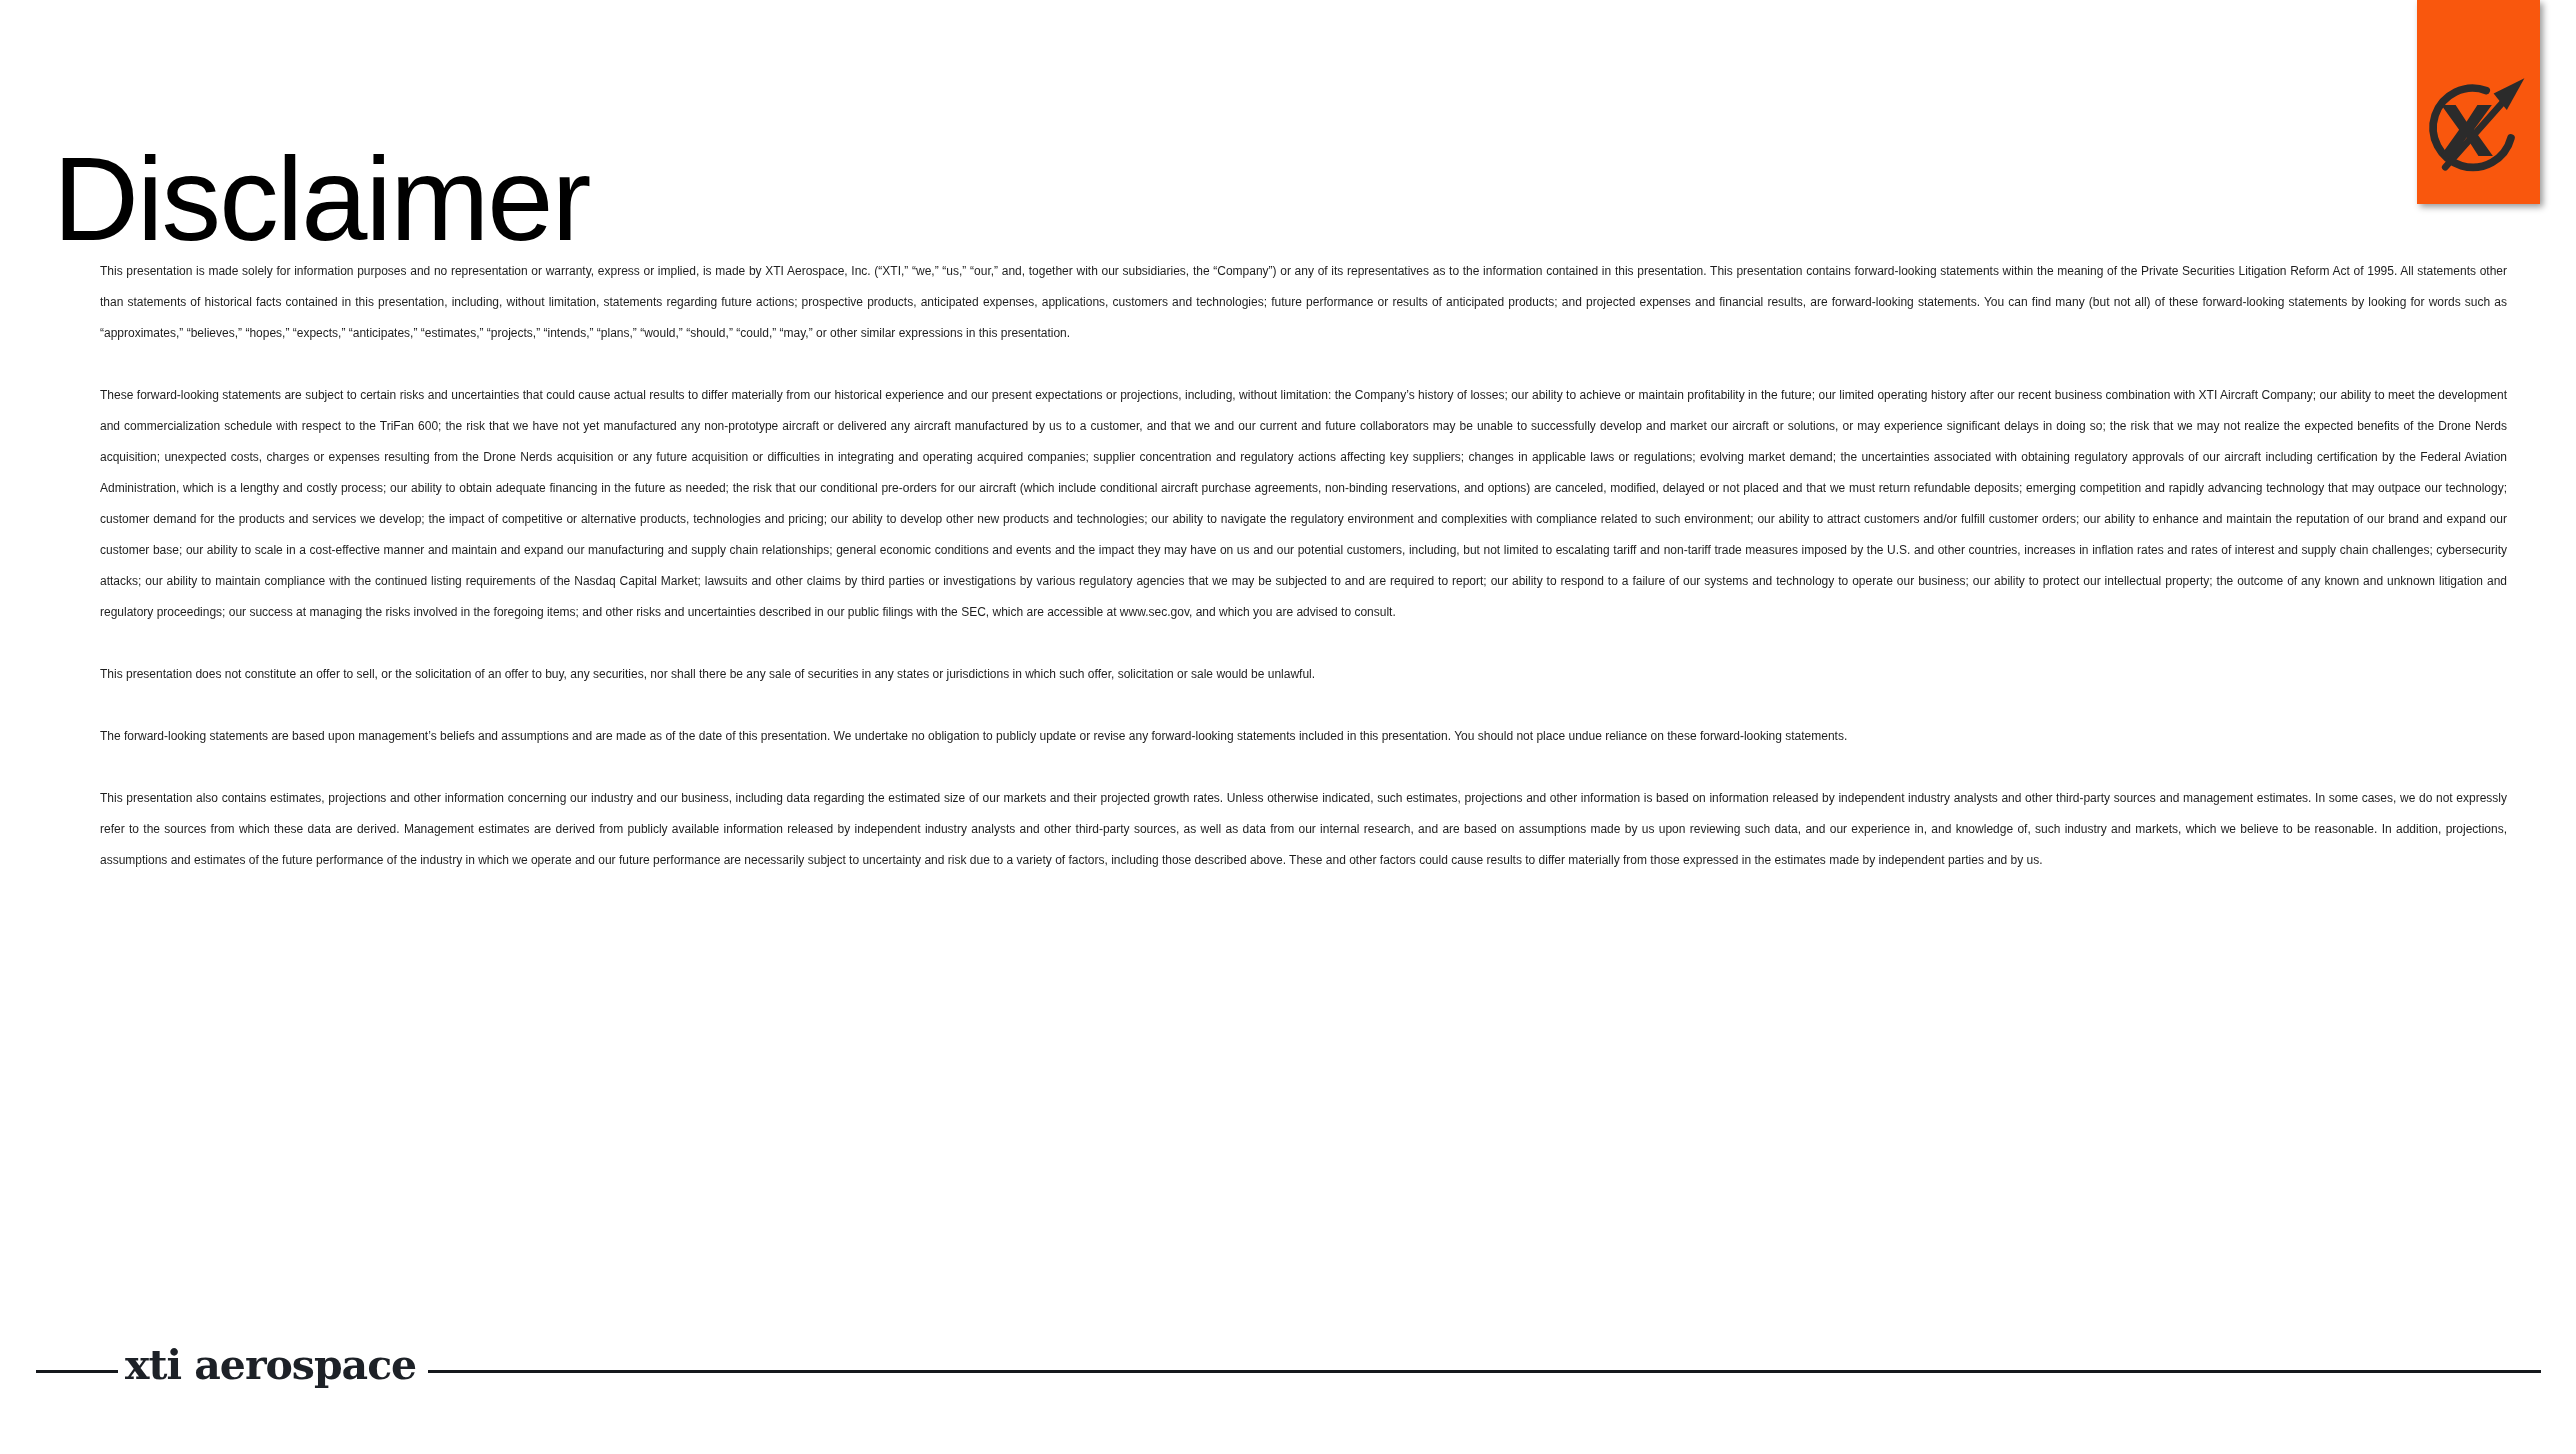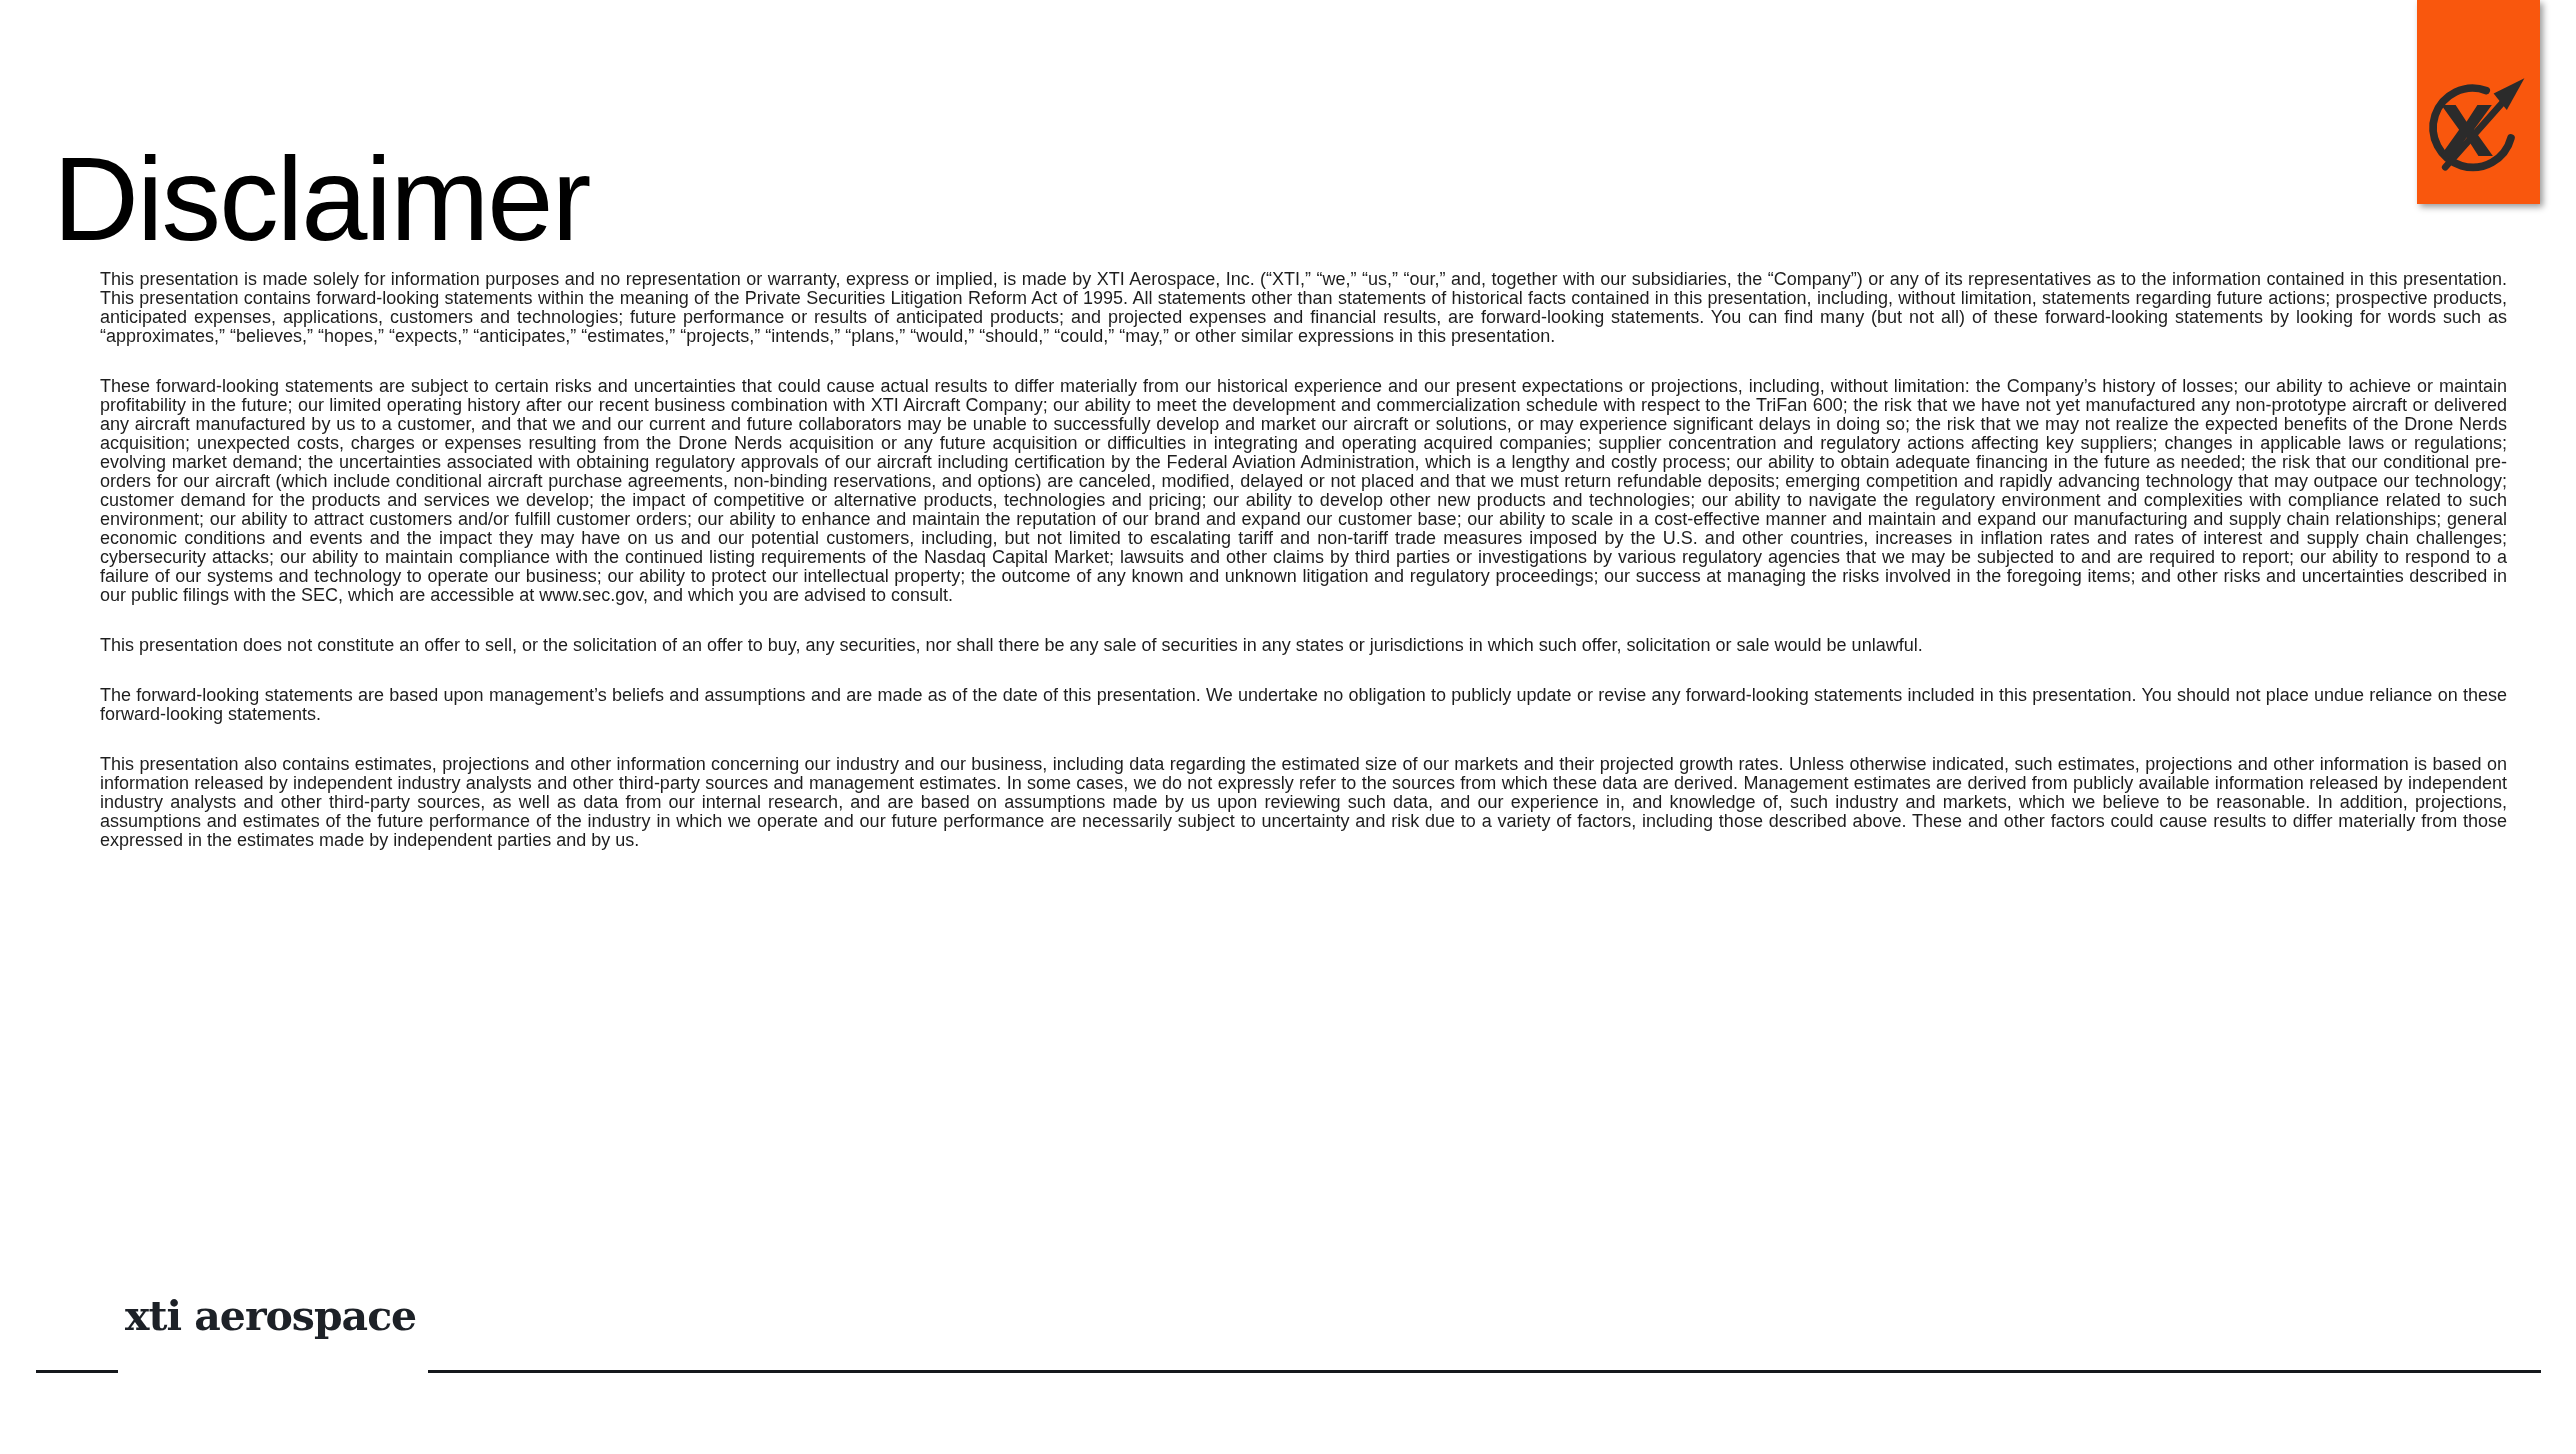--- a/index.html
+++ b/index.html
@@ -34,41 +34,41 @@
   .logo-mark {
     position:absolute;
     left:3.9px;
     top:65px;
     width:110px;
     height:110px;
   }
   .content {
     position:absolute;
     left:100px;
-    top:270px;
+    top:256px;
     width:2407px;
     text-align:justify;
-    font-size:18px;
-    line-height:19px;
+    font-size:12px;
+    line-height:31px;
     color:#1e1e1e;
   }
   .content p { margin:0 0 31px 0; }
   .content p:last-child { margin-bottom:16px; }
   .footer-line {
     position:absolute;
     top:1370px;
     height:3.2px;
     background:#15181c;
   }
   .footer-line.left  { left:36px;  width:82px; }
   .footer-line.right { left:428px; width:2113px; }
   .wordmark {
     position:absolute;
     left:125px;
-    top:1292px;
+    top:1341px;
     font-family:"DejaVu Serif", serif;
     font-weight:bold;
     font-size:41px;
     letter-spacing:-1px;
     color:#1d2127;
     white-space:nowrap;
   }
 </style>
 </head>
 <body>

